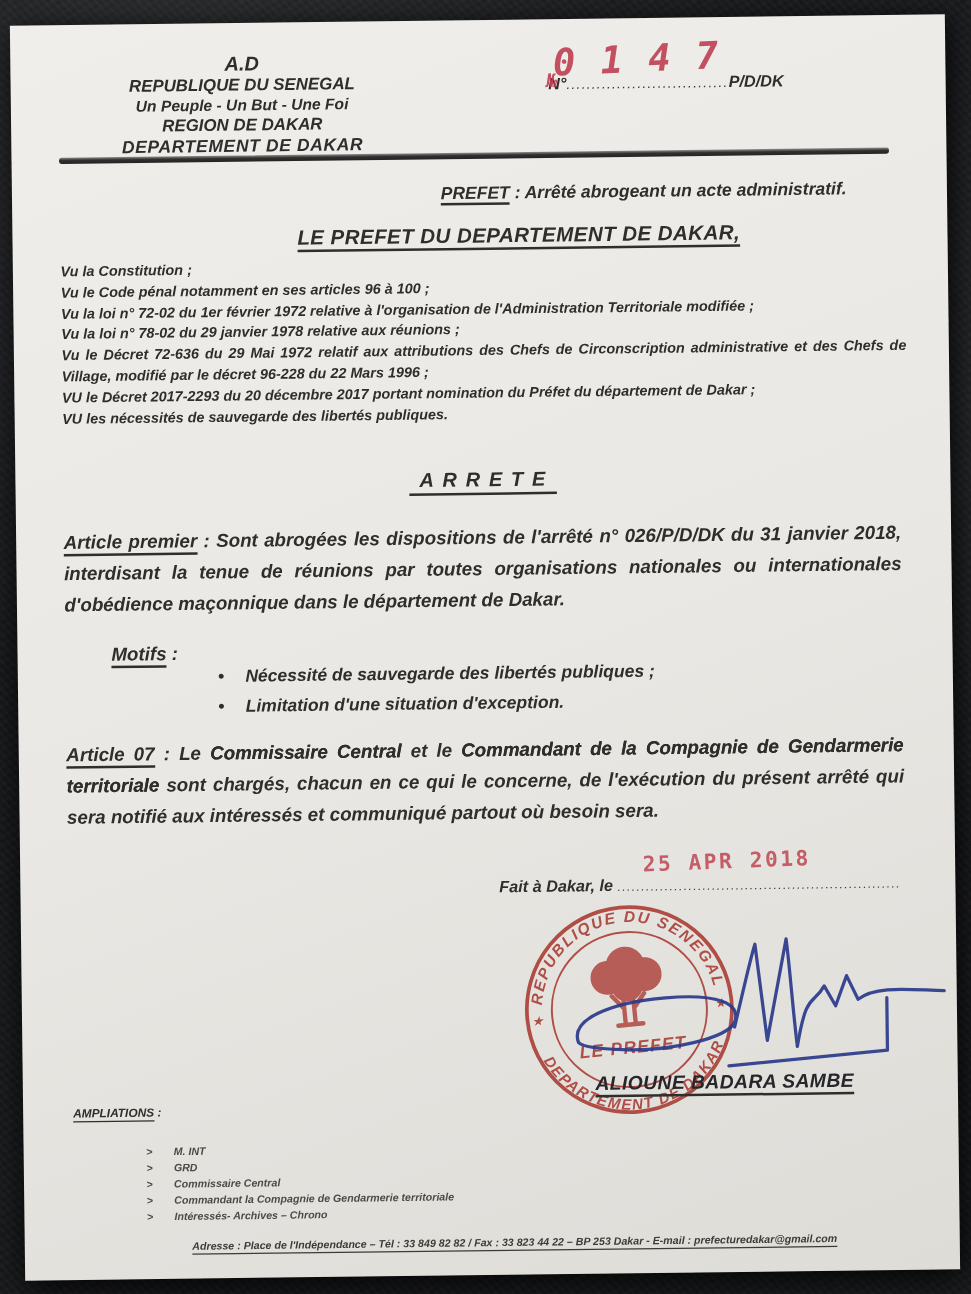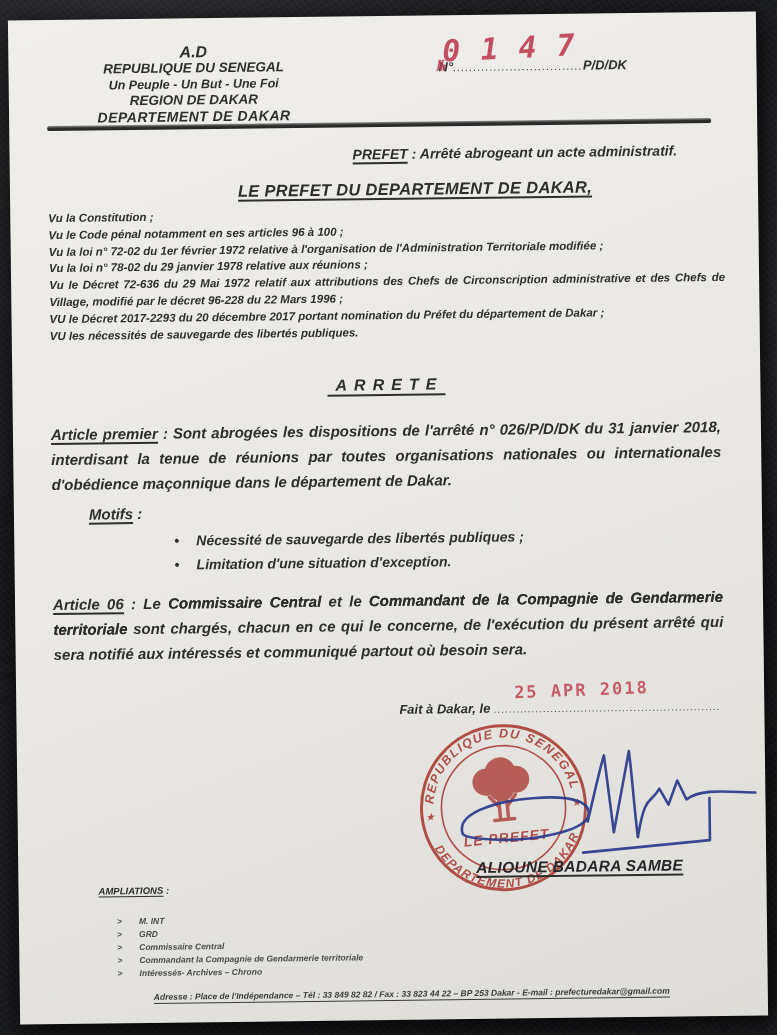--- a/index.html
+++ b/index.html
@@ -46,37 +46,37 @@
   .vu { left:38px; top:190px; width:676px; font-size:11.5px; line-height:16.8px; text-align:justify; }
 
   .arrete { left:0; top:360px; width:748px; text-align:center; }
   .arrete span { font-size:16px; letter-spacing:7px; padding:0 2px 1px 8px; border-bottom:2.5px solid #2f2e2c; }
 
   .article { text-align:justify; font-size:15px; line-height:25px; }
   .a1 { left:38px; top:402px; width:670px; }
   .a2 { left:38px; top:572px; width:670px; }
   .xb { text-shadow:0 0 .5px #2f2e2c; }
 
-  .motifs-label { left:75px; top:486px; font-size:15px; }
+  .motifs-label { left:75px; top:496px; font-size:15px; }
   .motifs-list  { left:160px; top:510px; font-size:14px; line-height:24px; }
   .mi { display:flex; }
   .blt { width:22px; }
 
   .fait { left:383px; top:686px; width:340px; font-size:13px; white-space:nowrap; overflow:hidden; }
   .fait-dots { font-size:10px; letter-spacing:1px; font-weight:normal; color:#3a3936; }
   .datestamp { left:498px; top:666px; font-family:"DejaVu Sans Mono", monospace; font-style:normal;
                font-size:17px; font-weight:bold; letter-spacing:2px; color:#c24f5a; opacity:.9;
                transform:rotate(-1.5deg); z-index:3; }
 
   .seal { left:399px; top:706px; width:175px; height:175px; transform:rotate(-5deg); z-index:4; opacity:.88; }
   .signature { left:420px; top:724px; width:330px; height:135px; z-index:5; }
 
   .name { left:458px; top:844px; font-size:15.5px; z-index:6; color:#26262b; letter-spacing:.3px; }
 
-  .amp-label { left:40px; top:866px; font-size:9.5px;margin-left:40px; }
+  .amp-label { left:40px; top:866px; font-size:9.5px; }
   .amp-label .u { border-bottom-width:1px; }
   .amp-list { left:98px; top:896px; font-size:8.5px; line-height:13px; color:#4a4a48; font-weight:600; }
   .amp-row { display:flex; }
   .amp-arrow { width:22px; font-weight:bold; }
 
   .footer { left:134px; top:973px; width:490px; text-align:center; font-size:8.5px; white-space:nowrap; color:#3c3b38; }
   .footer span { border-bottom:1px solid #3c3b38; padding-bottom:1px; }
 </style>
 </head>
 <body>
@@ -134,21 +134,21 @@
       <span class="blt">•</span>
         <span>Nécessité de sauvegarde des libertés publiques ;</span>
     </div>
     <div class="mi">
       <span class="blt">•</span>
         <span>Limitation d'une situation d'exception.</span>
     </div>
   </div>
 
   <p class="abs article a2">
-    <span class="u">Article 06</span><span> : Le </span><span class="xb">Commissaire Central</span><span> et le </span><span class="xb">Commandant de la Compagnie de Gendarmerie territoriale</span><span>  sont chargés, chacun en ce qui le concerne, de l'exécution du présent arrêté qui sera notifié aux intéressés et communiqué  partout où besoin sera.</span>
+    <span class="u">Article 07</span><span> : Le </span><span class="xb">Commissaire Central</span><span> et le </span><span class="xb">Commandant de la Compagnie de Gendarmerie territoriale</span><span>  sont chargés, chacun en ce qui le concerne, de l'exécution du présent arrêté qui sera notifié aux intéressés et communiqué  partout où besoin sera.</span>
   </p>
 
   <div class="abs fait">
     <span>Fait à Dakar, le</span> <span class="fait-dots">............................................................</span>
   </div>
   <div class="abs datestamp">25 APR 2018</div>
 
   <svg class="abs seal" viewBox="0 0 175 175">
     <g fill="none" stroke="#a93a32">
       <circle cx="87" cy="87" r="82" stroke-width="3"></circle>

